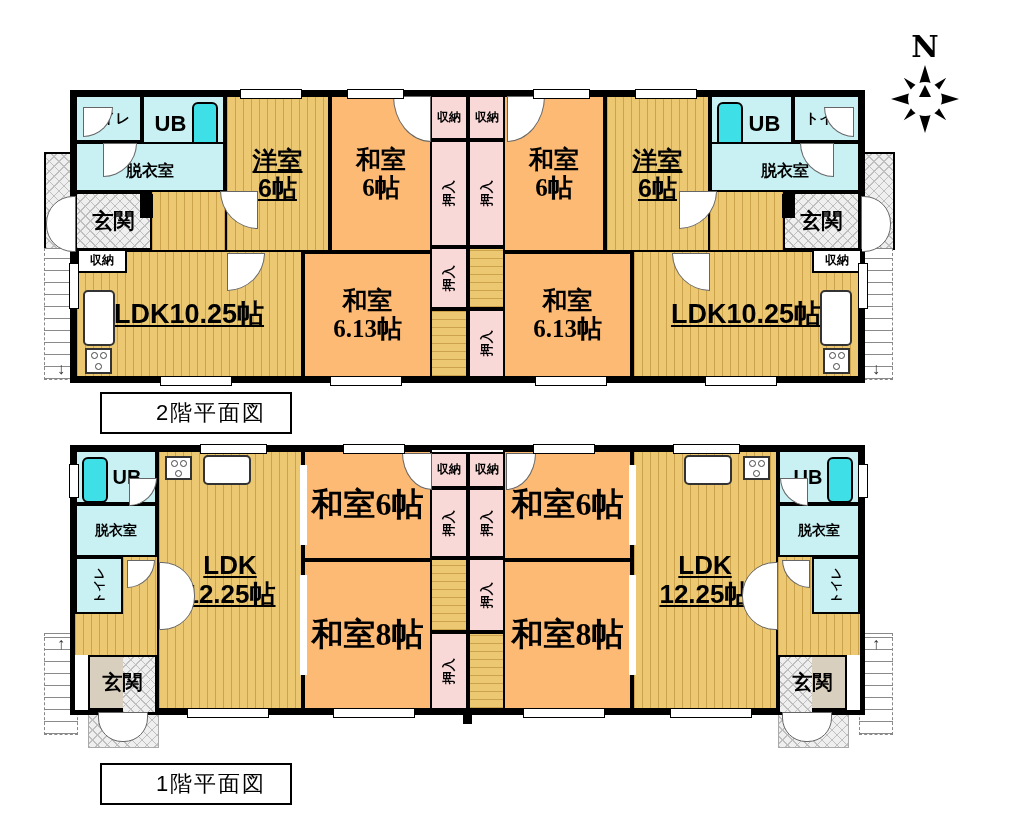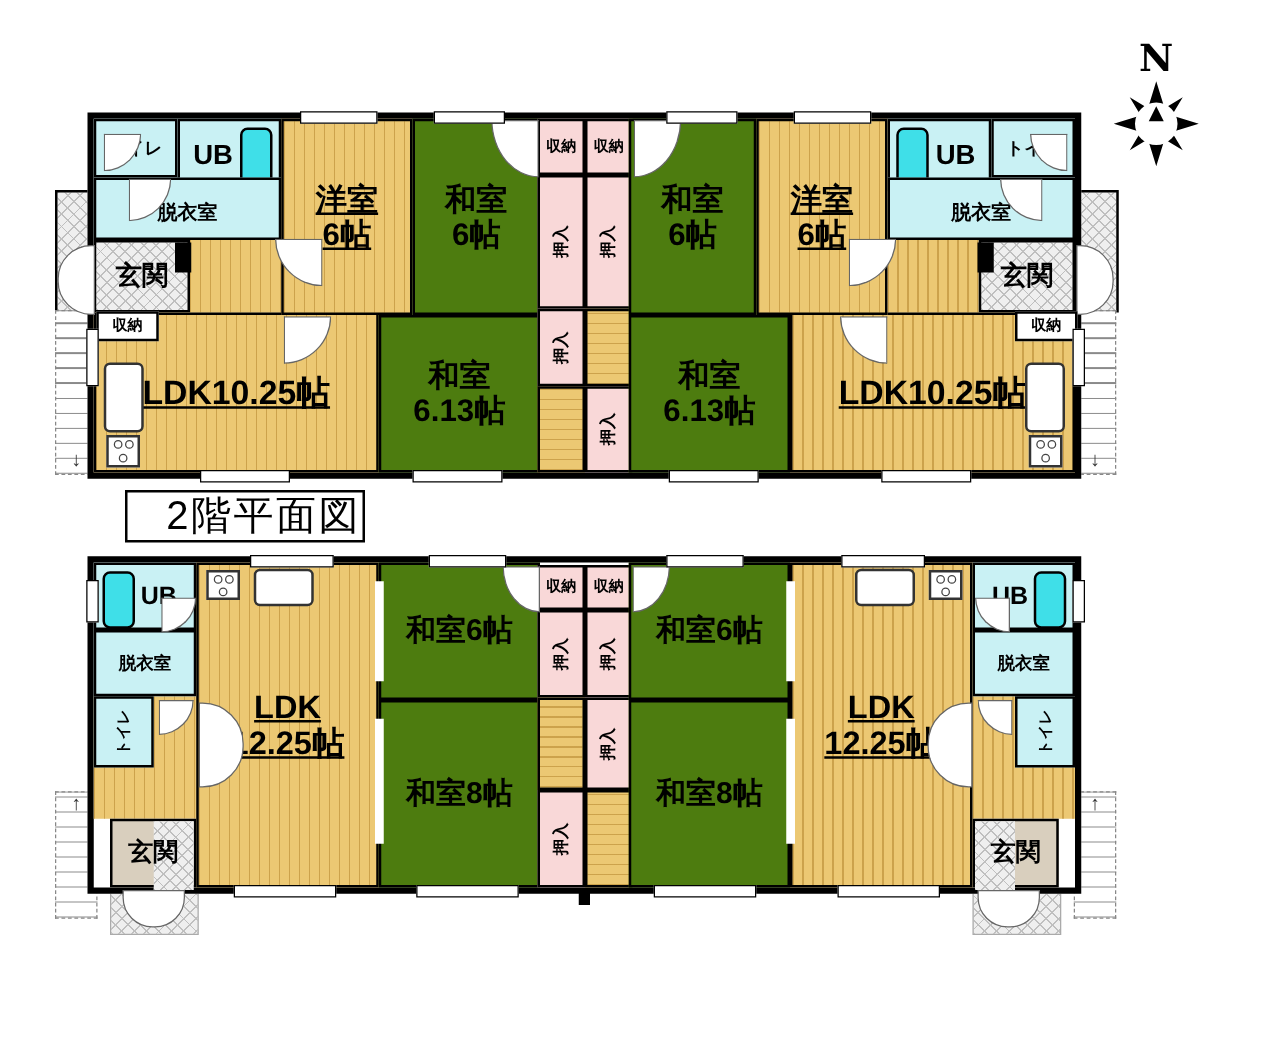--- a/index.html
+++ b/index.html
@@ -4,41 +4,41 @@
 <style>
   html,body{margin:0;padding:0;background:#fff;}
   #canvas{position:relative;width:1024px;height:840px;background:#ffffff;overflow:hidden;
           font-family:"Liberation Sans","DejaVu Sans",sans-serif;color:#000;}
   .plan{position:absolute;border:5px solid #000;background:#fff;}
   .rm{position:absolute;box-sizing:border-box;border:2.5px solid #000;
       display:flex;flex-direction:column;align-items:center;justify-content:center;text-align:center;z-index:1;}
   .nf{border:none;z-index:0;}
   .wood{background-color:#ecc873;background-image:repeating-linear-gradient(90deg,rgba(166,116,28,.45) 0 1px,transparent 1px 8px);text-decoration:underline;}
   .woodh{background-color:#ecc873;background-image:repeating-linear-gradient(0deg,rgba(166,116,28,.45) 0 1px,transparent 1px 8px);}
-  .tatami{background:#4d7c0f;}
+  .tatami{background:#fdba74;font-family:Liberation Serif, serif;}
   .pink{background:#f9d8d8;}
   .cyan{background:#c9f1f4;}
   .beige{background:#d9cfbe;}
   .hatch{background-color:#efefef;background-image:repeating-linear-gradient(45deg,#bfbfbf 0 1px,transparent 1px 7px),repeating-linear-gradient(135deg,#bfbfbf 0 1px,transparent 1px 7px);}
   .stairs{position:absolute;background-color:#fff;background-image:repeating-linear-gradient(0deg,#8a8a8a 0 1px,transparent 1px 12px);border:1px dashed #888;z-index:0;display:flex;align-items:center;justify-content:center;}
   .stairs .arr{position:absolute;left:0;right:0;text-align:center;font-size:16px;color:#333;line-height:1;}
   .lbl{font-weight:bold;line-height:1.12;white-space:nowrap;z-index:2;}
   .rot{transform:rotate(-90deg);}.s12{font-size:12px;}.s13{font-size:13px;}.s14{font-size:14px;}.s16{font-size:16px;}.s20{font-size:20px;}.s21{font-size:21px;}
-  .s22{font-size:22px;}.s24{font-size:24px;}.s25{font-size:25px;}.s26{font-size:26px;}.s27{font-size:27px;}
+  .s22{font-size:22px;}.s24{font-size:32px;}.s25{font-size:25px;}.s26{font-size:26px;}.s27{font-size:27px;}
   .win{position:absolute;background:#fff;border:1px solid #000;z-index:6;}
   .gap{position:absolute;background:#fff;z-index:6;}
   .arc{position:absolute;background:#fff;border:1px solid #666;z-index:2;}
   .blk{position:absolute;background:#000;z-index:3;}
   .tub{position:absolute;background:#3fdfe8;border:2px solid #000;border-radius:6px;z-index:2;}
   .sink{position:absolute;background:#fff;border:2px solid #333;border-radius:5px;z-index:2;}
   .stove{position:absolute;background:#fff;border:2px solid #333;z-index:2;display:flex;flex-wrap:wrap;align-items:center;justify-content:center;gap:2px;padding:1px;box-sizing:border-box;}
   .burner{width:7px;height:7px;border:1.5px solid #444;border-radius:50%;box-sizing:border-box;}
   .shunobox{position:absolute;background:#fff;border:2px solid #000;display:flex;align-items:center;justify-content:center;z-index:4;}
   .caption{position:absolute;background:#fff;border:2px solid #000;display:flex;align-items:center;justify-content:center;z-index:2;}
-  .caption span{font-size:32px;letter-spacing:2px;margin-left:30px;}
+  .caption span{font-size:22px;letter-spacing:2px;margin-left:30px;}
 </style>
 </head>
 <body>
 
 <div id="canvas">
 
   <div class="hatch" style="position:absolute;left:44px;top:152px;width:32px;height:94px;border:2px solid #000;z-index:0;"></div>
   <div class="stairs" style="left:44px;top:248px;width:32px;height:130px;">
     <span class="arr" style="bottom:2px;">↓</span>
   </div>
@@ -297,20 +297,23 @@
     <div class="win" style="left:458px;top:-6px;width:60px;height:8px;"></div>
     <div class="win" style="left:598px;top:-6px;width:65px;height:8px;"></div>
     <div class="win" style="left:112px;top:258px;width:80px;height:8px;"></div>
     <div class="win" style="left:258px;top:258px;width:80px;height:8px;"></div>
     <div class="win" style="left:448px;top:258px;width:80px;height:8px;"></div>
     <div class="win" style="left:595px;top:258px;width:80px;height:8px;"></div>
     <div class="win" style="left:-6px;top:14px;width:8px;height:32px;"></div>
     <div class="win" style="left:783px;top:14px;width:8px;height:32px;"></div>
   </div>
 
+  <div class="caption" style="left:100px;top:763px;width:188px;height:38px;">
+    <span>1階平面図</span>
+  </div>
 
   <svg width="95" height="120" style="position:absolute;left:878px;top:25px;z-index:2;">
     <text x="47" y="32" text-anchor="middle" font-size="30" font-weight="bold" font-family="DejaVu Serif, serif" fill="#000">N</text>
     <polygon points="47,40 55,66 81,74 55,82 47,108 39,82 13,74 39,66" fill="#000"></polygon>
     <polygon points="47,44 53,68 77,74 53,80 47,104 41,80 17,74 41,68" fill="#000" transform="rotate(45 47 74)"></polygon>
     <circle cx="47" cy="74" r="17" fill="#fff"></circle>
     <polygon points="47,60 53,72 41,72" fill="#000"></polygon>
   </svg>
 
 </div>

